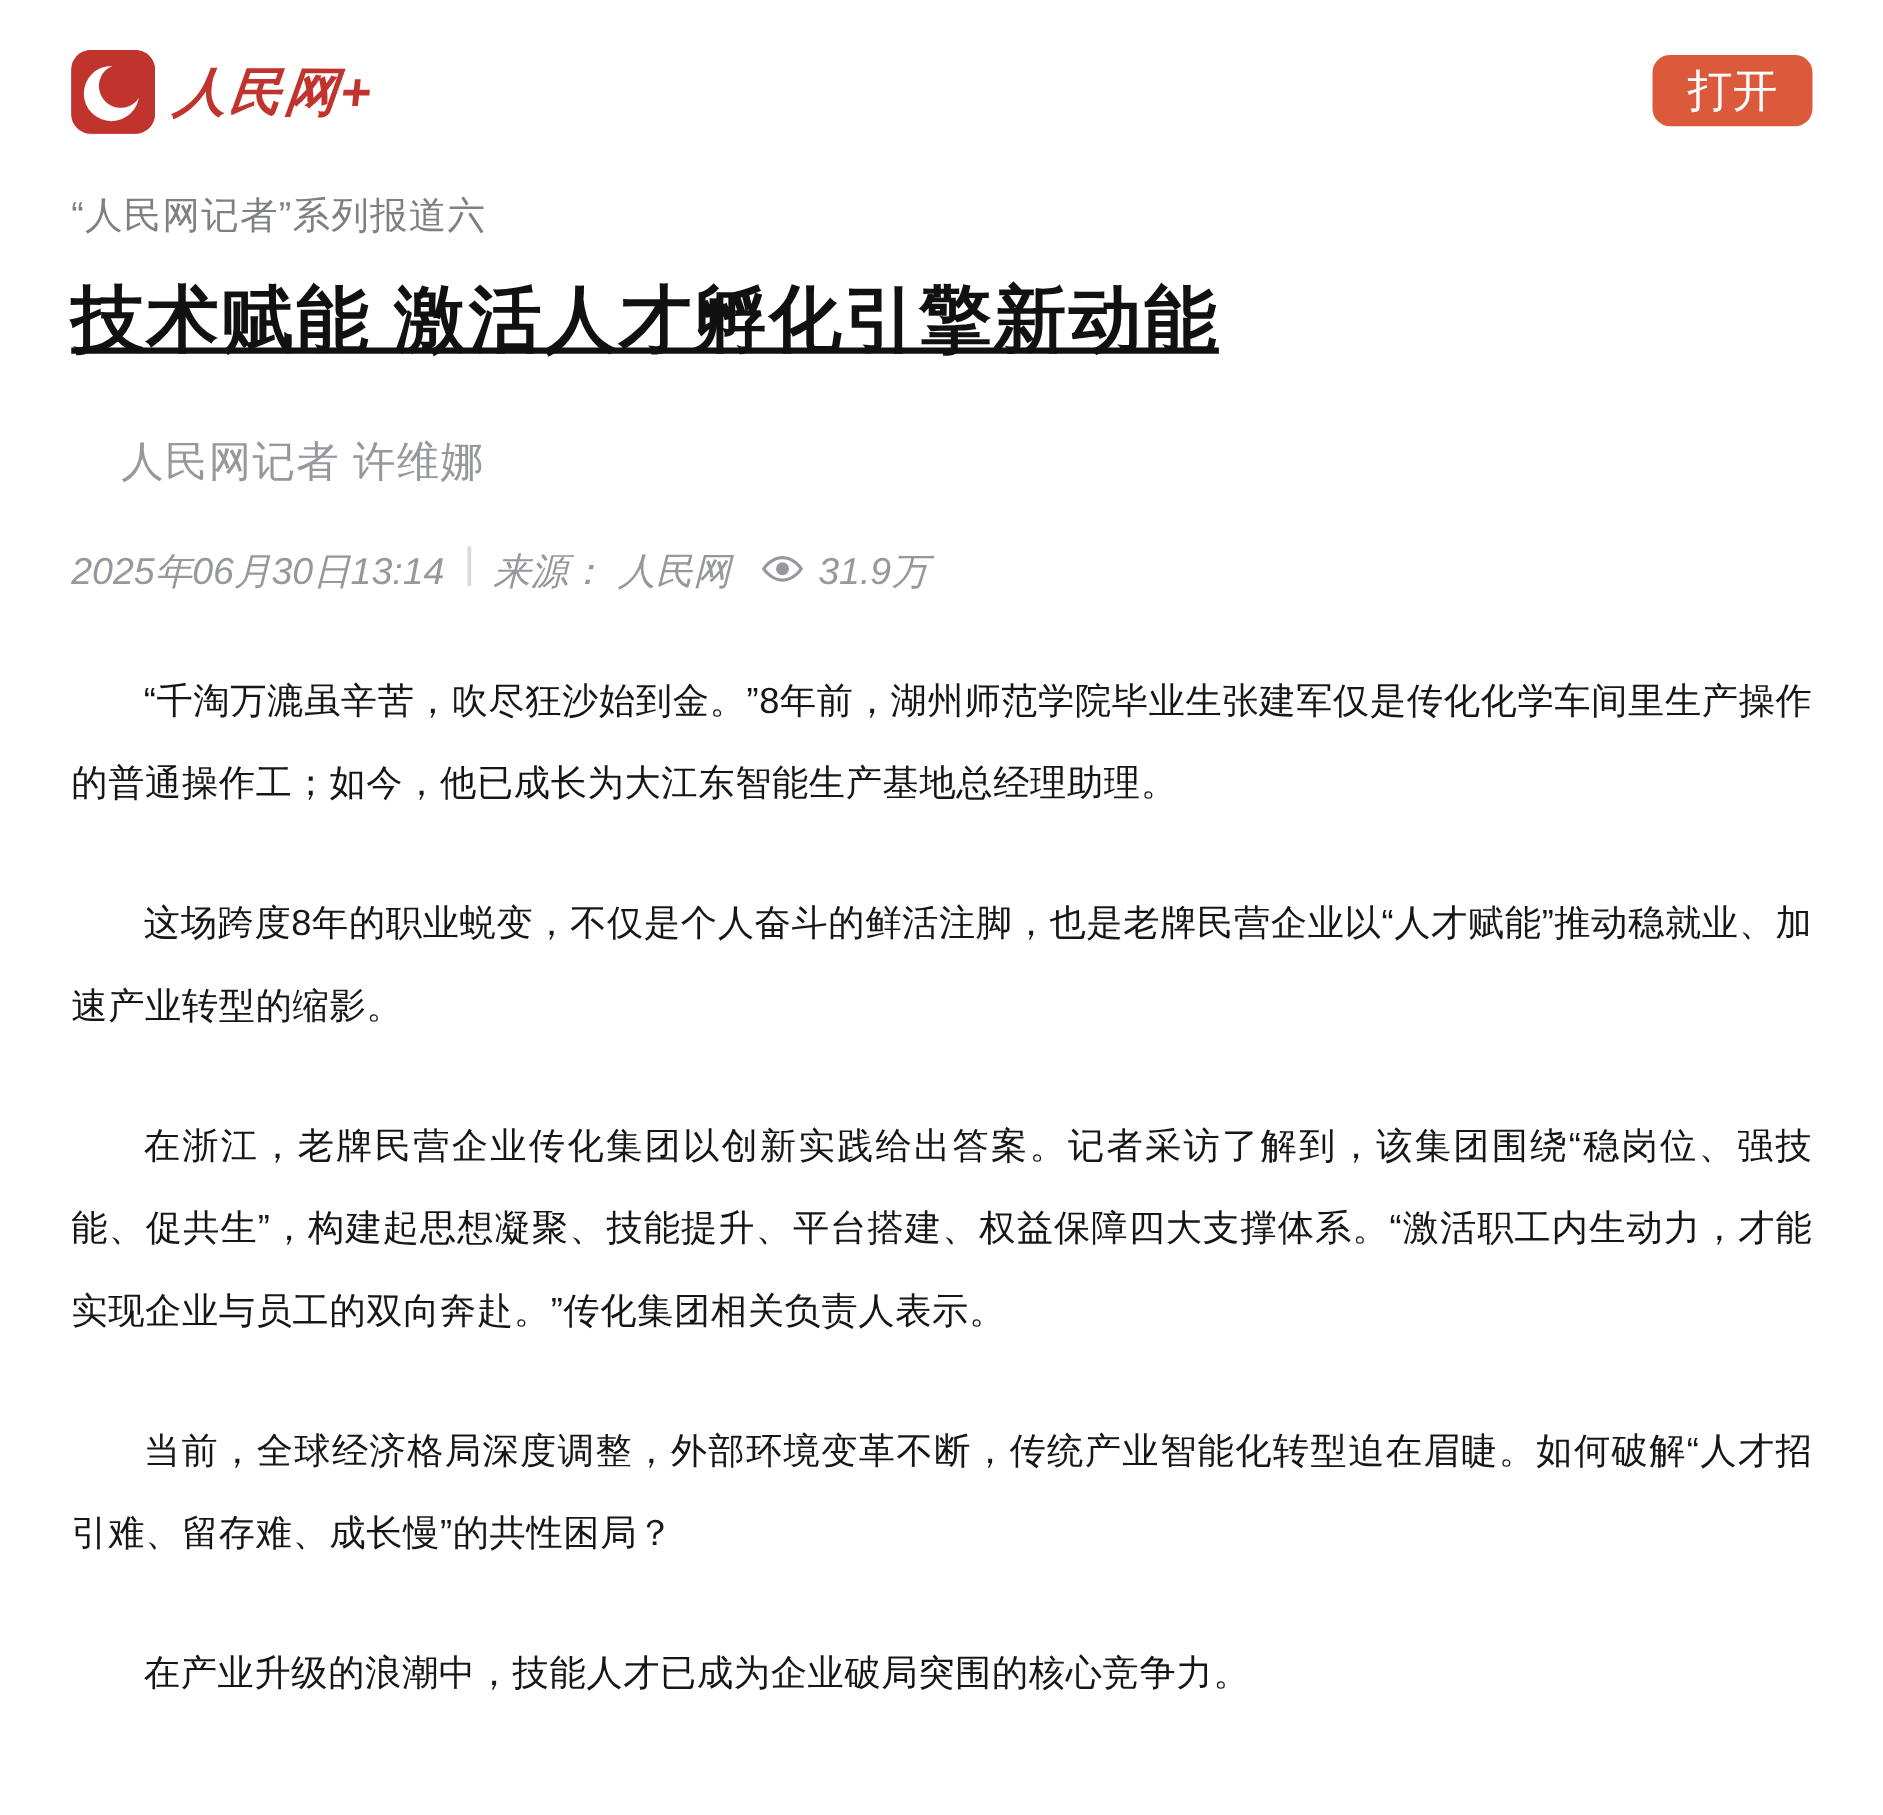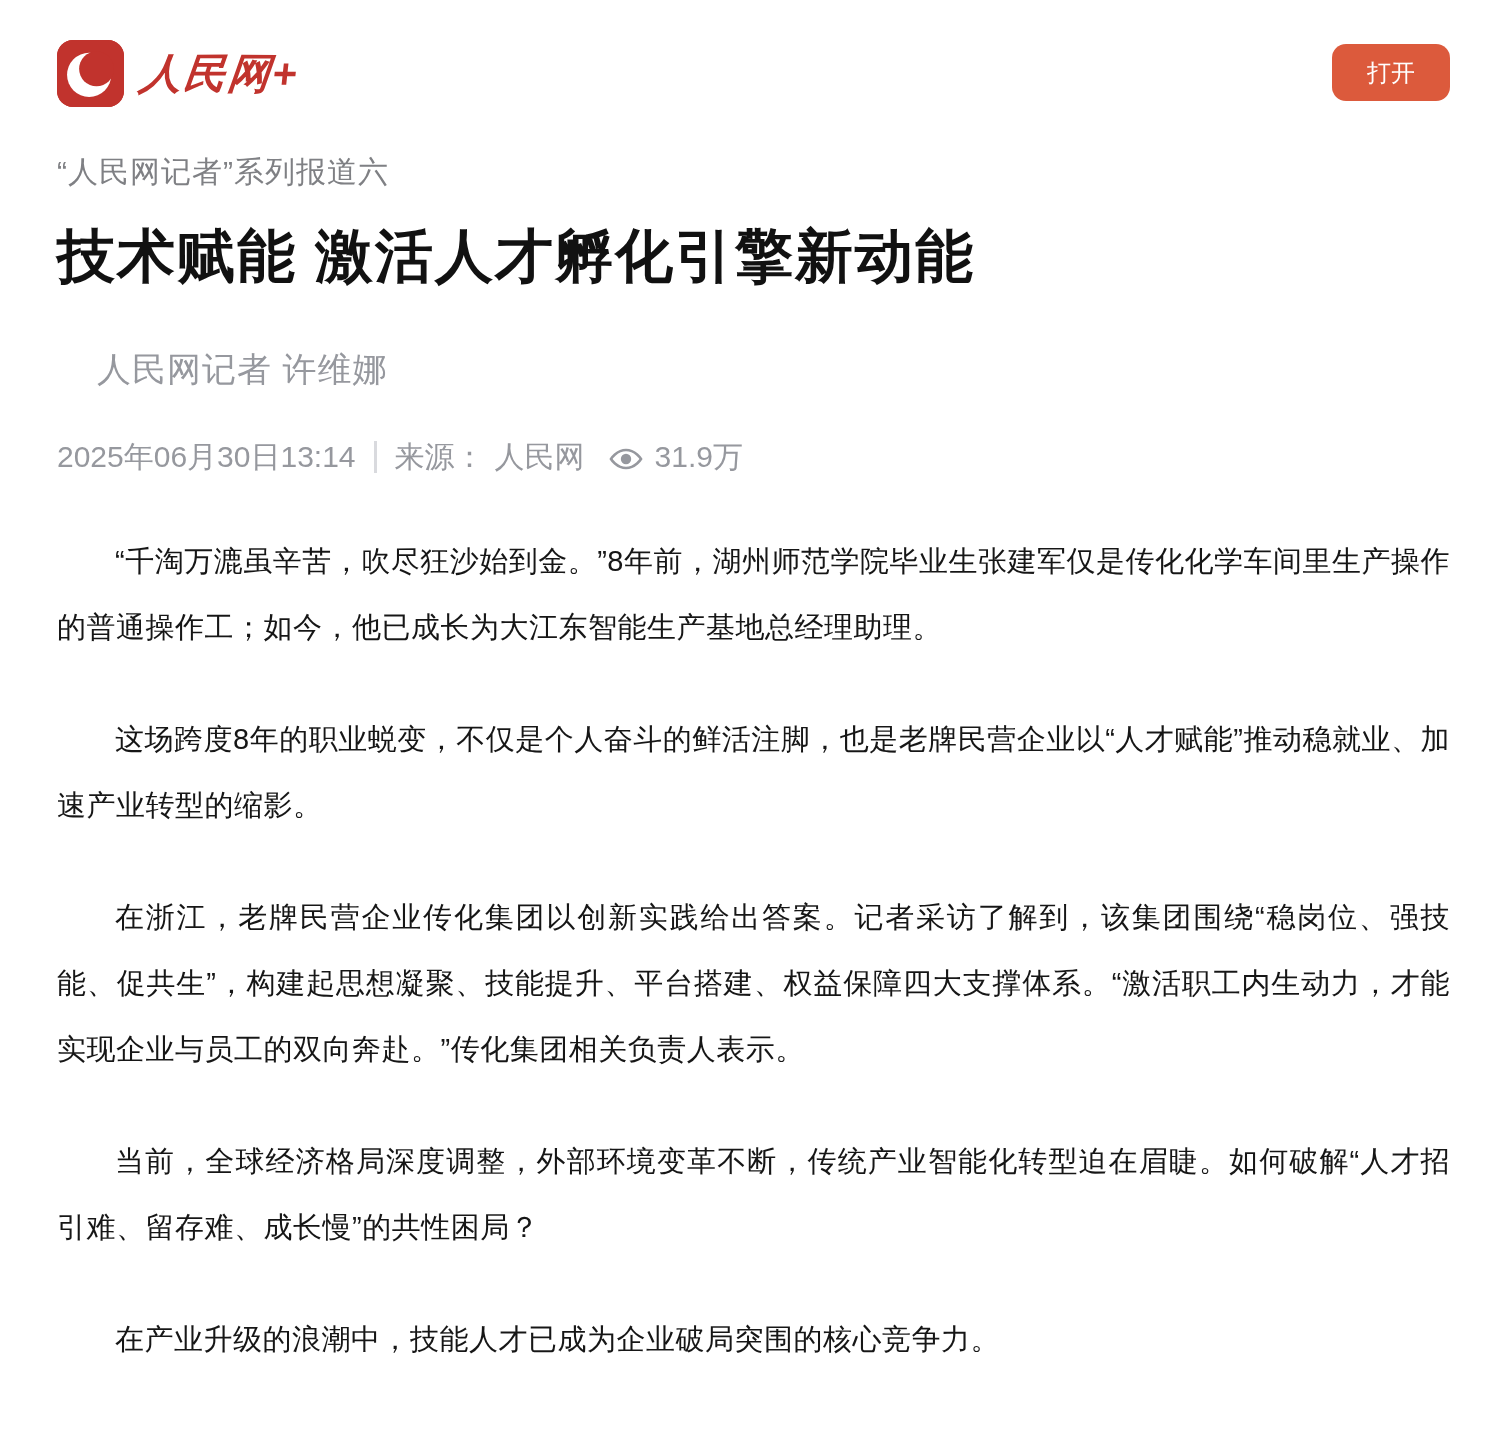--- a/index.html
+++ b/index.html
@@ -56,53 +56,54 @@
   }
   .open-btn{
     margin-top:4px;
     min-width:118px;
     height:57px;
     padding:0 28px;
     border:none;
     border-radius:14px;
     background:var(--button-orange);
     color:#ffffff;
-    font-size:24px;
+    font-size:36px;
     font-family:inherit;
     line-height:57px;
     cursor:pointer;
   }
   
   .series{
     margin-top:45px;
     font-size:30px;
     color:var(--series-gray);
     letter-spacing:1px;
   }
   .title{
     margin:28px 0 0 0;
     font-size:58px;
     line-height:1.2;
     font-weight:800;
     color:#111111;
     letter-spacing:2px;
+    text-decoration:underline;
   }
   .byline{
     margin-top:56px;
     font-size:34px;
     color:var(--muted);
     letter-spacing:1px;
     margin-left:40px;
   }
   .meta{
     margin-top:44px;
     display:flex;
-    align-items:center;
     font-size:30px;
     color:var(--muted);
+    font-style:italic;
   }
   .meta .vdivider{
     display:inline-block;
     width:3px;
     height:32px;
     background:var(--divider);
     margin:0 18px;
   }
   .meta .source-name{margin-left:10px;}
   .eye-icon{

